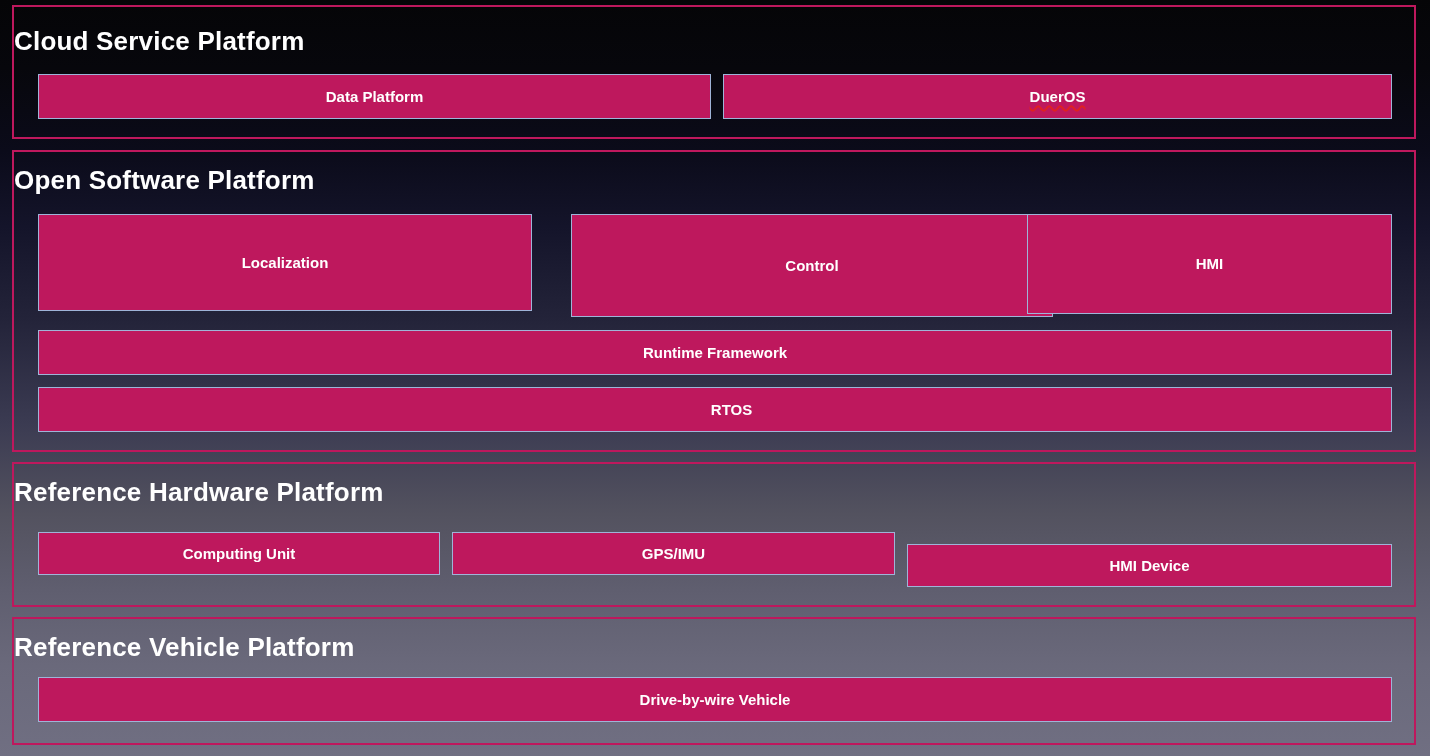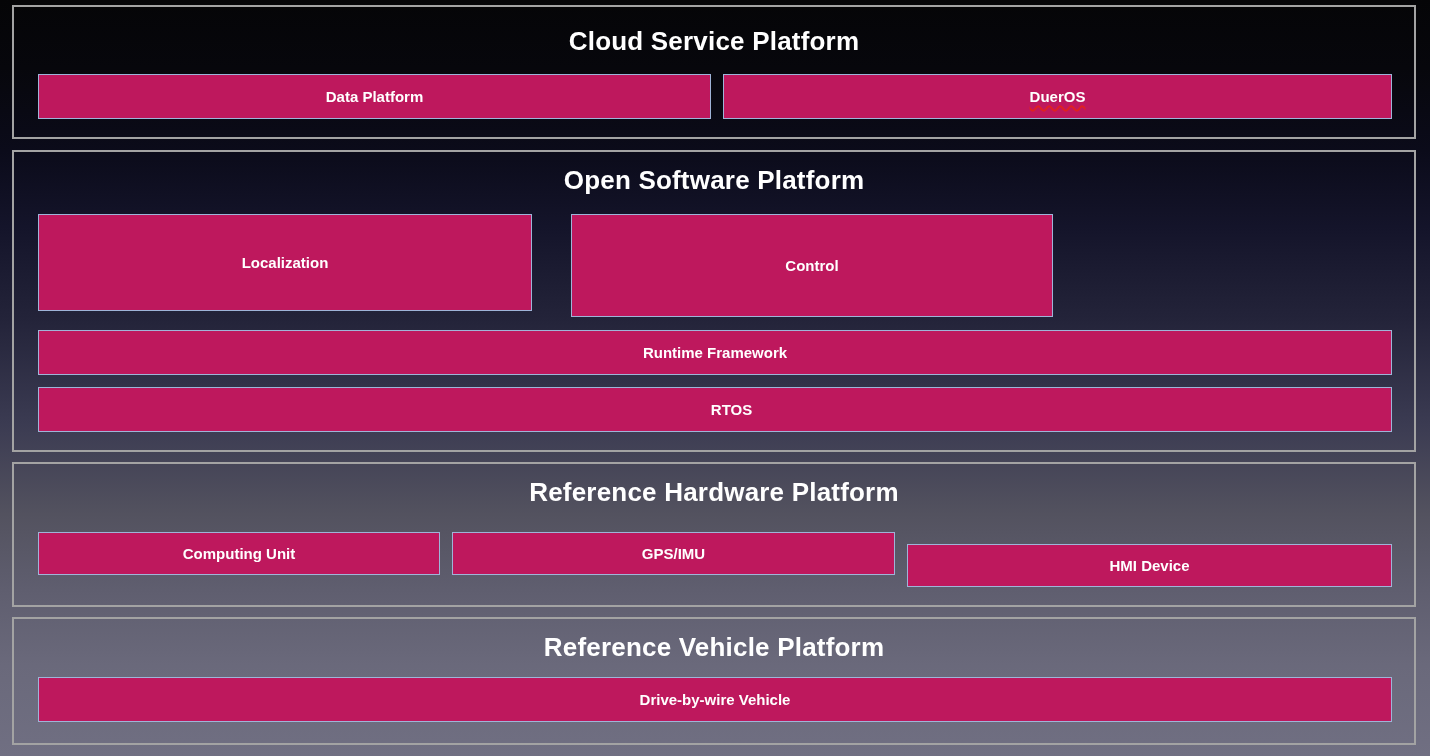--- a/index.html
+++ b/index.html
@@ -29,24 +29,24 @@
 
   #stage {
     position: relative;
     width: 1430px;
     height: 756px;
   }
 
   
   .panel {
     position: absolute;
-    border: 2px solid #a3a3a3;
+    border: 2px solid #be185d;
     display: flex;
     flex-direction: column;
-    align-items: center;
+    align-items: flex-start;
   }
 
   .panel-title {
     color: #ffffff;
     font-weight: bold;
     font-size: 26px;
     letter-spacing: 0.2px;
     text-align: center;
     line-height: 1;
     white-space: nowrap;
@@ -125,20 +125,23 @@
     <h2 class="panel-title">Open Software Platform</h2>
 
     <div class="box" id="box-localization">
       <span class="box-label">Localization</span>
     </div>
 
     <div class="box" id="box-control">
       <span class="box-label">Control</span>
     </div>
 
+    <div class="box" id="box-hmi">
+      <span class="box-label">HMI</span>
+    </div>
 
     <div class="box" id="box-runtime">
       <span class="box-label">Runtime Framework</span>
     </div>
 
     <div class="box" id="box-rtos">
       <span class="box-label">RTOS</span>
     </div>
   </section>
 

